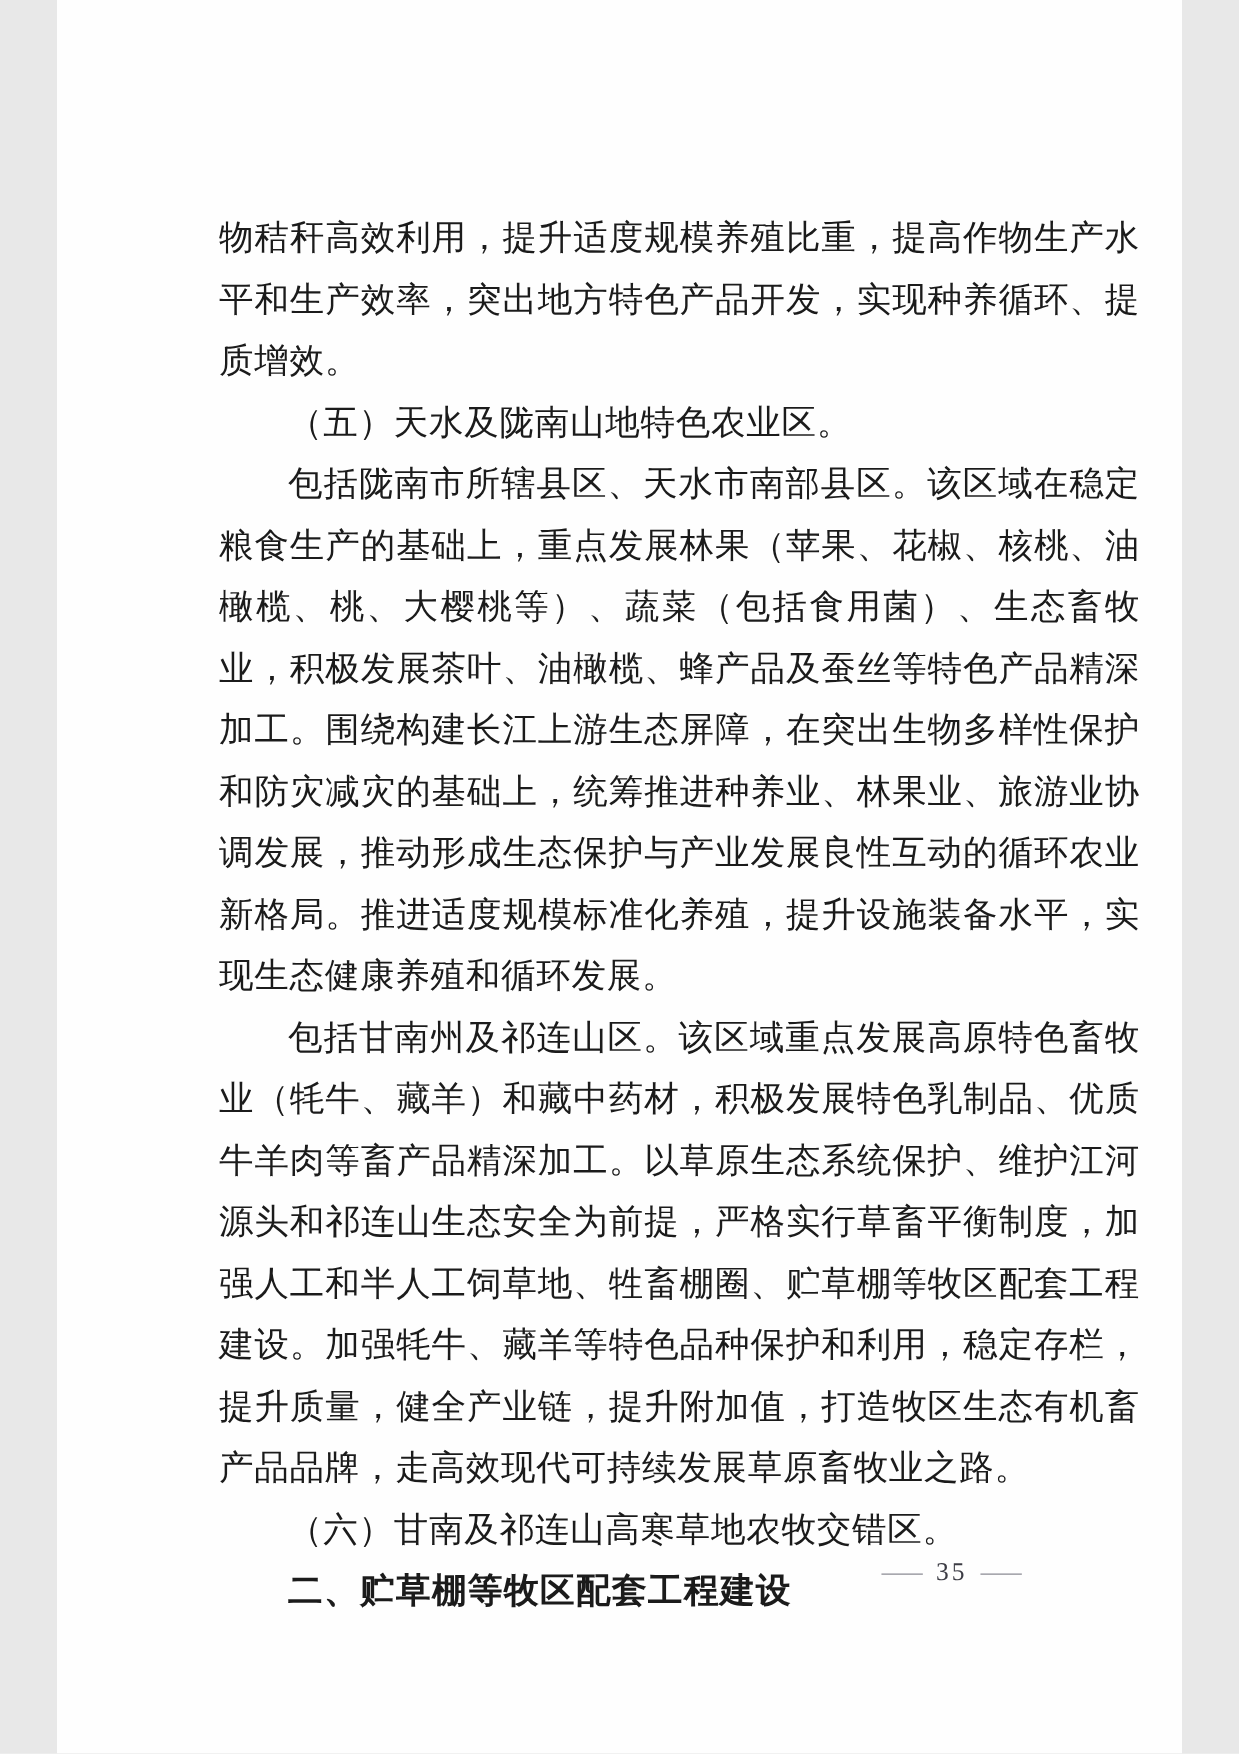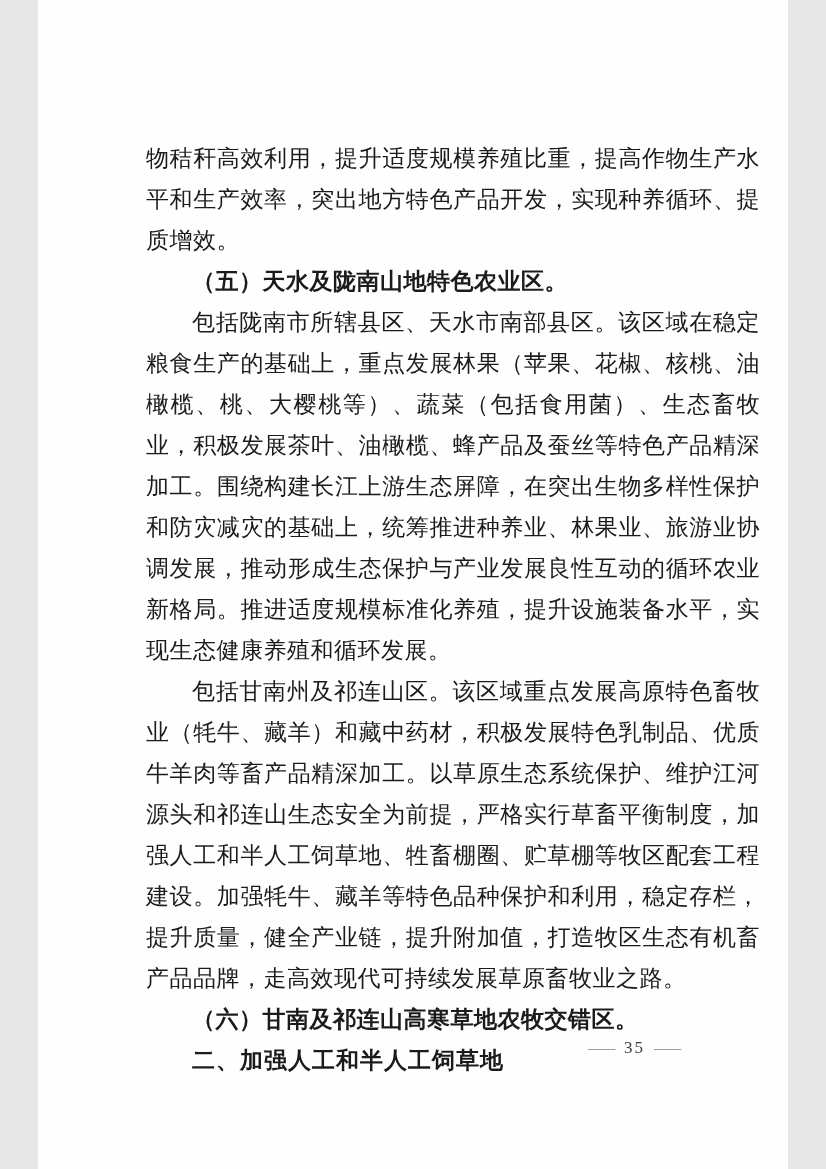--- a/index.html
+++ b/index.html
@@ -30,21 +30,21 @@
     color: #1b1b1b;
     text-align: justify;
     text-justify: inter-character;
   }
   .indent {
     text-indent: 2em;
     font-family: Liberation Serif, serif;
   }
   .heading-kai {
     text-indent: 2em;
-    font-weight: 700;
+    font-weight: 400;
   }
   .heading-hei {
     text-indent: 2em;
     font-weight: 700;
     font-family: "Liberation Sans", "DejaVu Sans", sans-serif;
     letter-spacing: 1px;
   }
   .page-number {
     position: absolute;
     top: 1038px;
@@ -69,21 +69,21 @@
 </head>
 <body>
 
 <div class="page">
   <div class="content">
     <p class="para">物秸秆高效利用，提升适度规模养殖比重，提高作物生产水平和生产效率，突出地方特色产品开发，实现种养循环、提质增效。</p>
     <p class="para heading-kai">（五）天水及陇南山地特色农业区。</p>
     <p class="para indent">包括陇南市所辖县区、天水市南部县区。该区域在稳定粮食生产的基础上，重点发展林果（苹果、花椒、核桃、油橄榄、桃、大樱桃等）、蔬菜（包括食用菌）、生态畜牧业，积极发展茶叶、油橄榄、蜂产品及蚕丝等特色产品精深加工。围绕构建长江上游生态屏障，在突出生物多样性保护和防灾减灾的基础上，统筹推进种养业、林果业、旅游业协调发展，推动形成生态保护与产业发展良性互动的循环农业新格局。推进适度规模标准化养殖，提升设施装备水平，实现生态健康养殖和循环发展。</p>
     <p class="para indent">包括甘南州及祁连山区。该区域重点发展高原特色畜牧业（牦牛、藏羊）和藏中药材，积极发展特色乳制品、优质牛羊肉等畜产品精深加工。以草原生态系统保护、维护江河源头和祁连山生态安全为前提，严格实行草畜平衡制度，加强人工和半人工饲草地、牲畜棚圈、贮草棚等牧区配套工程建设。加强牦牛、藏羊等特色品种保护和利用，稳定存栏，提升质量，健全产业链，提升附加值，打造牧区生态有机畜产品品牌，走高效现代可持续发展草原畜牧业之路。</p>
     <p class="para heading-kai">（六）甘南及祁连山高寒草地农牧交错区。</p>
-    <p class="para heading-hei">二、加强人工和半人工饲草地</p>
+    <p class="para heading-hei">二、贮草棚等牧区配套工程建设</p>
   </div>
 
   <div class="page-number">
     <span class="dash">—</span>
     <span class="num">35</span>
     <span class="dash">—</span>
   </div>
 </div>
 
 </body></html>

